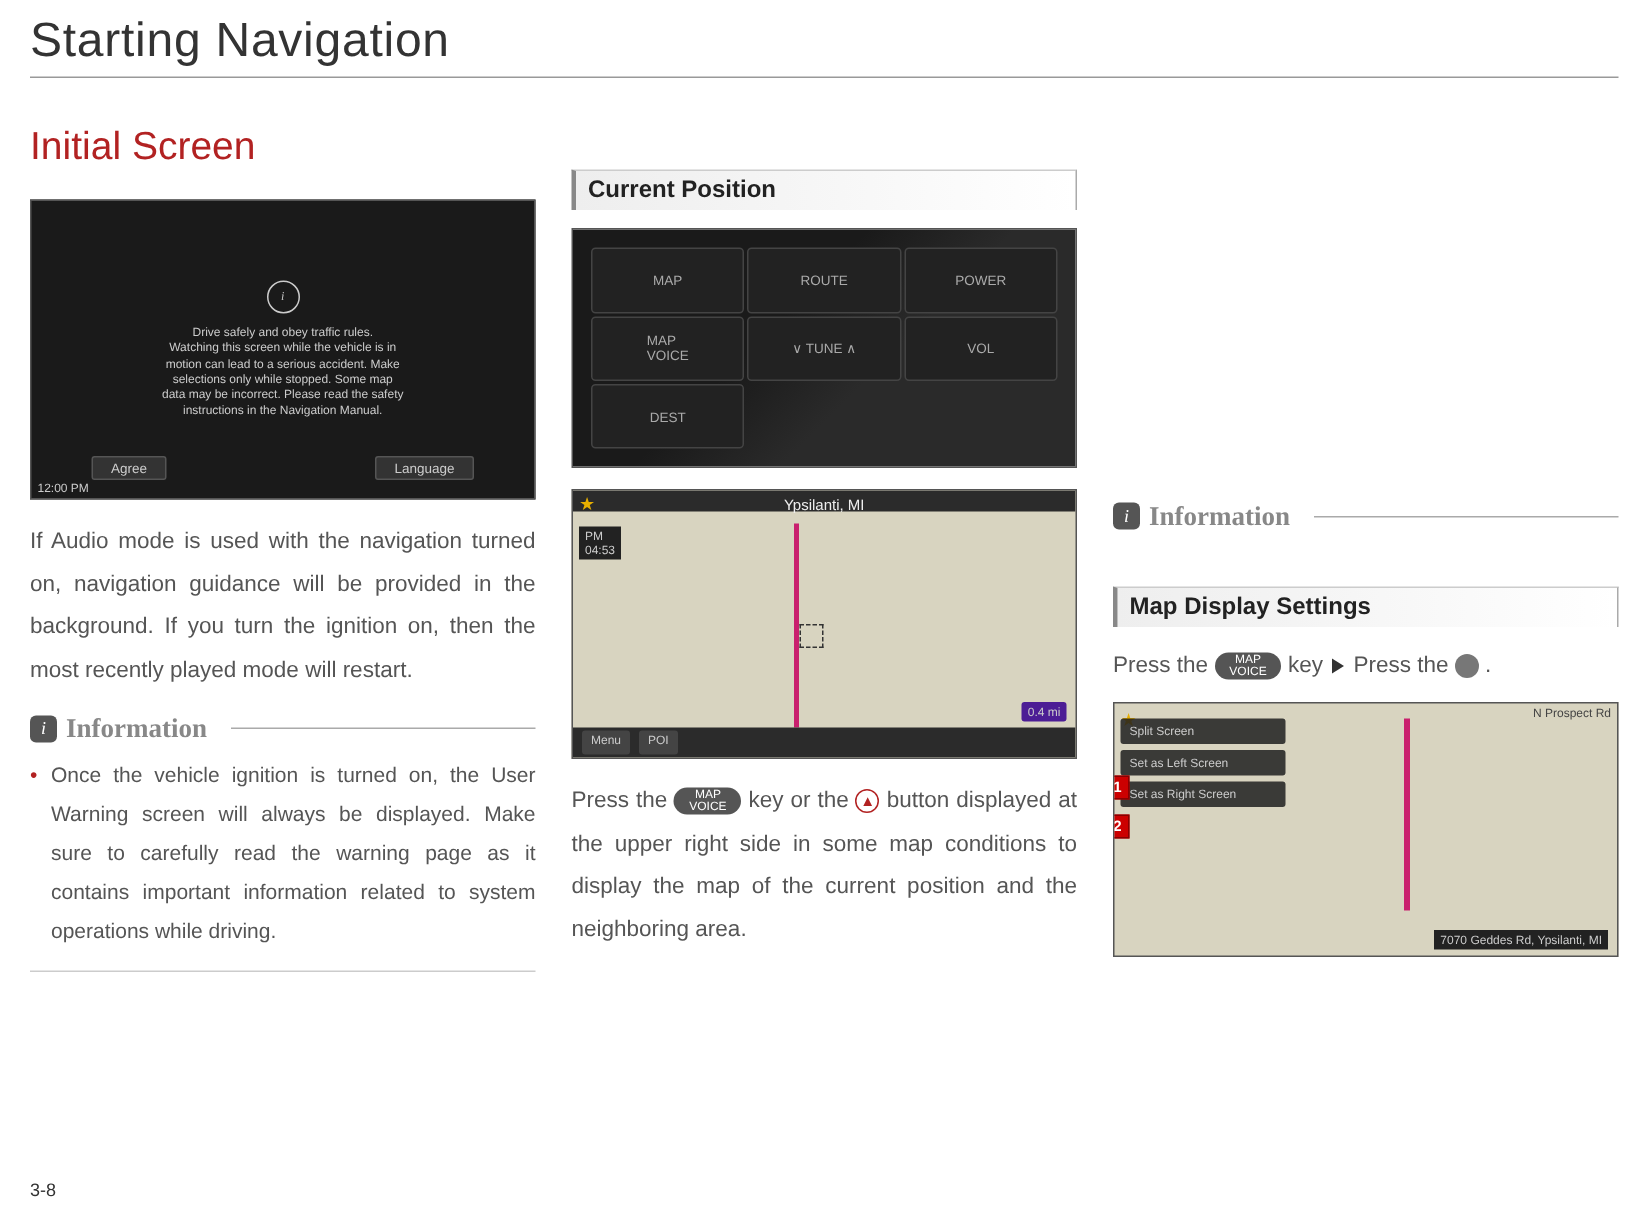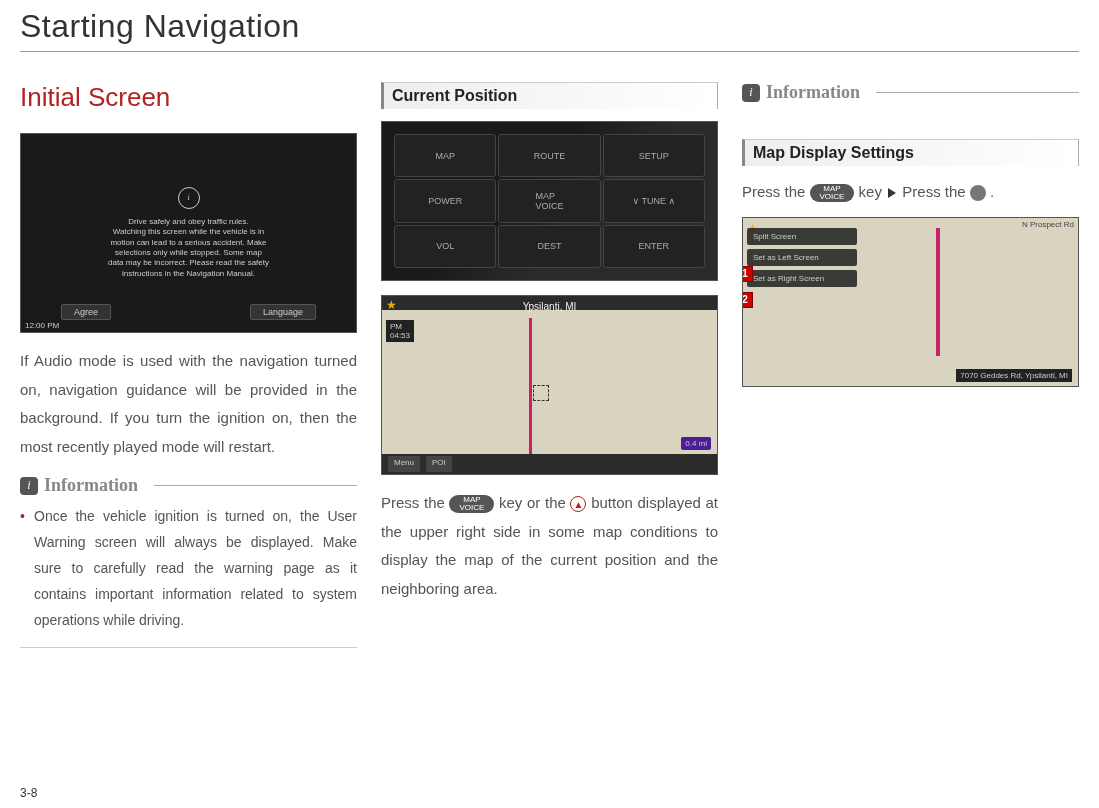--- a/index.html
+++ b/index.html
@@ -16,20 +16,21 @@
       font-weight: 300;
       color: #333;
       padding: 8px 0 6px 0;
       border-bottom: 1px solid #999;
       letter-spacing: 0.5px;
     }
     .columns {
       display: flex;
       gap: 24px;
       margin-top: 30px;
+      align-items: flex-end;
     }
     .col {
       flex: 1;
       min-width: 0;
     }
     .section-title-red {
       font-size: 26px;
       font-weight: 400;
       color: #b22222;
       margin-bottom: 20px;
@@ -285,28 +286,26 @@
       <li>Once the vehicle ignition is turned on, the User Warning screen will always be displayed. Make sure to carefully read the warning page as it contains important information related to system operations while driving.</li>
     </ul>
   </div>
 
   <div class="col">
     <h2 class="section-title-black">Current Position</h2>
 
     <div class="screenshot-box dash-photo">
       <div class="dash-btn">MAP</div>
       <div class="dash-btn">ROUTE</div>
-      <div class="dash-btn">SETUP</div>
       <div class="dash-btn">POWER</div>
       <div class="dash-btn" style="white-space: pre-line;">MAP
 VOICE</div>
       <div class="dash-btn">∨  TUNE  ∧</div>
       <div class="dash-btn">VOL</div>
       <div class="dash-btn">DEST</div>
-      <div class="dash-btn">ENTER</div>
     </div>
 
     <div class="screenshot-box map-screen">
       <div class="map-header">Ypsilanti, MI</div>
       <span class="map-star">★</span>
       <div class="map-time" style="white-space: pre-line;">PM
 04:53</div>
       <div class="map-road"></div>
       <div class="map-pointer"></div>
       <div class="map-dist">0.4 mi</div>

